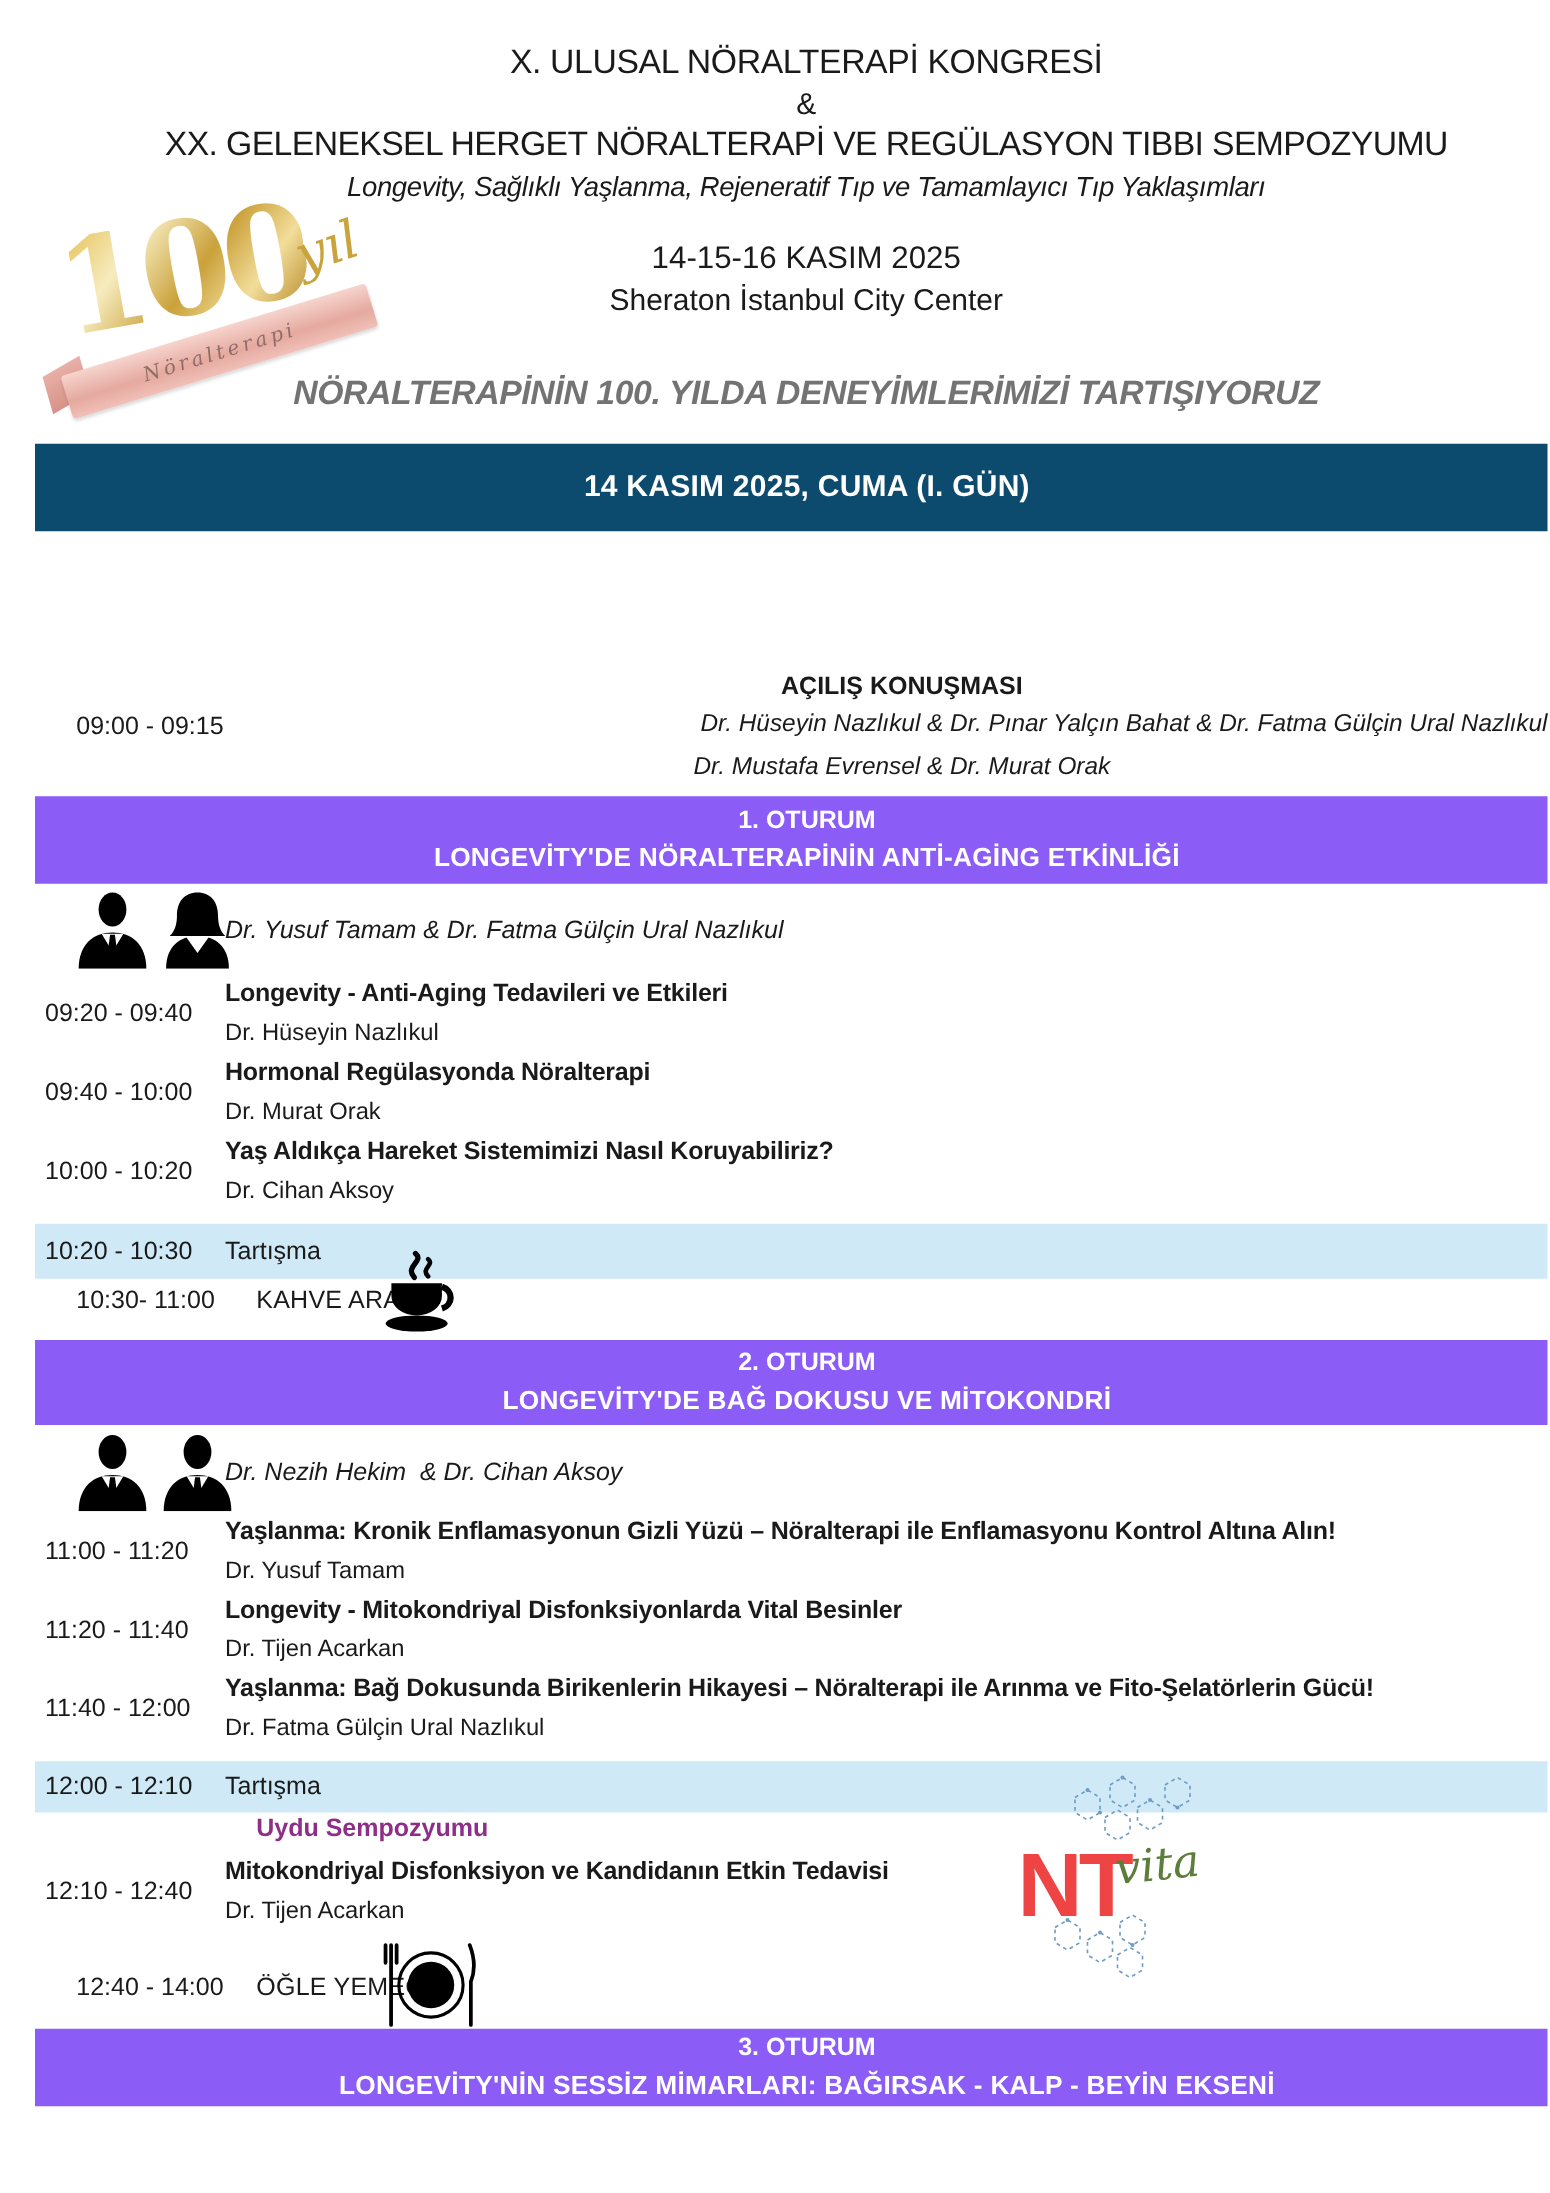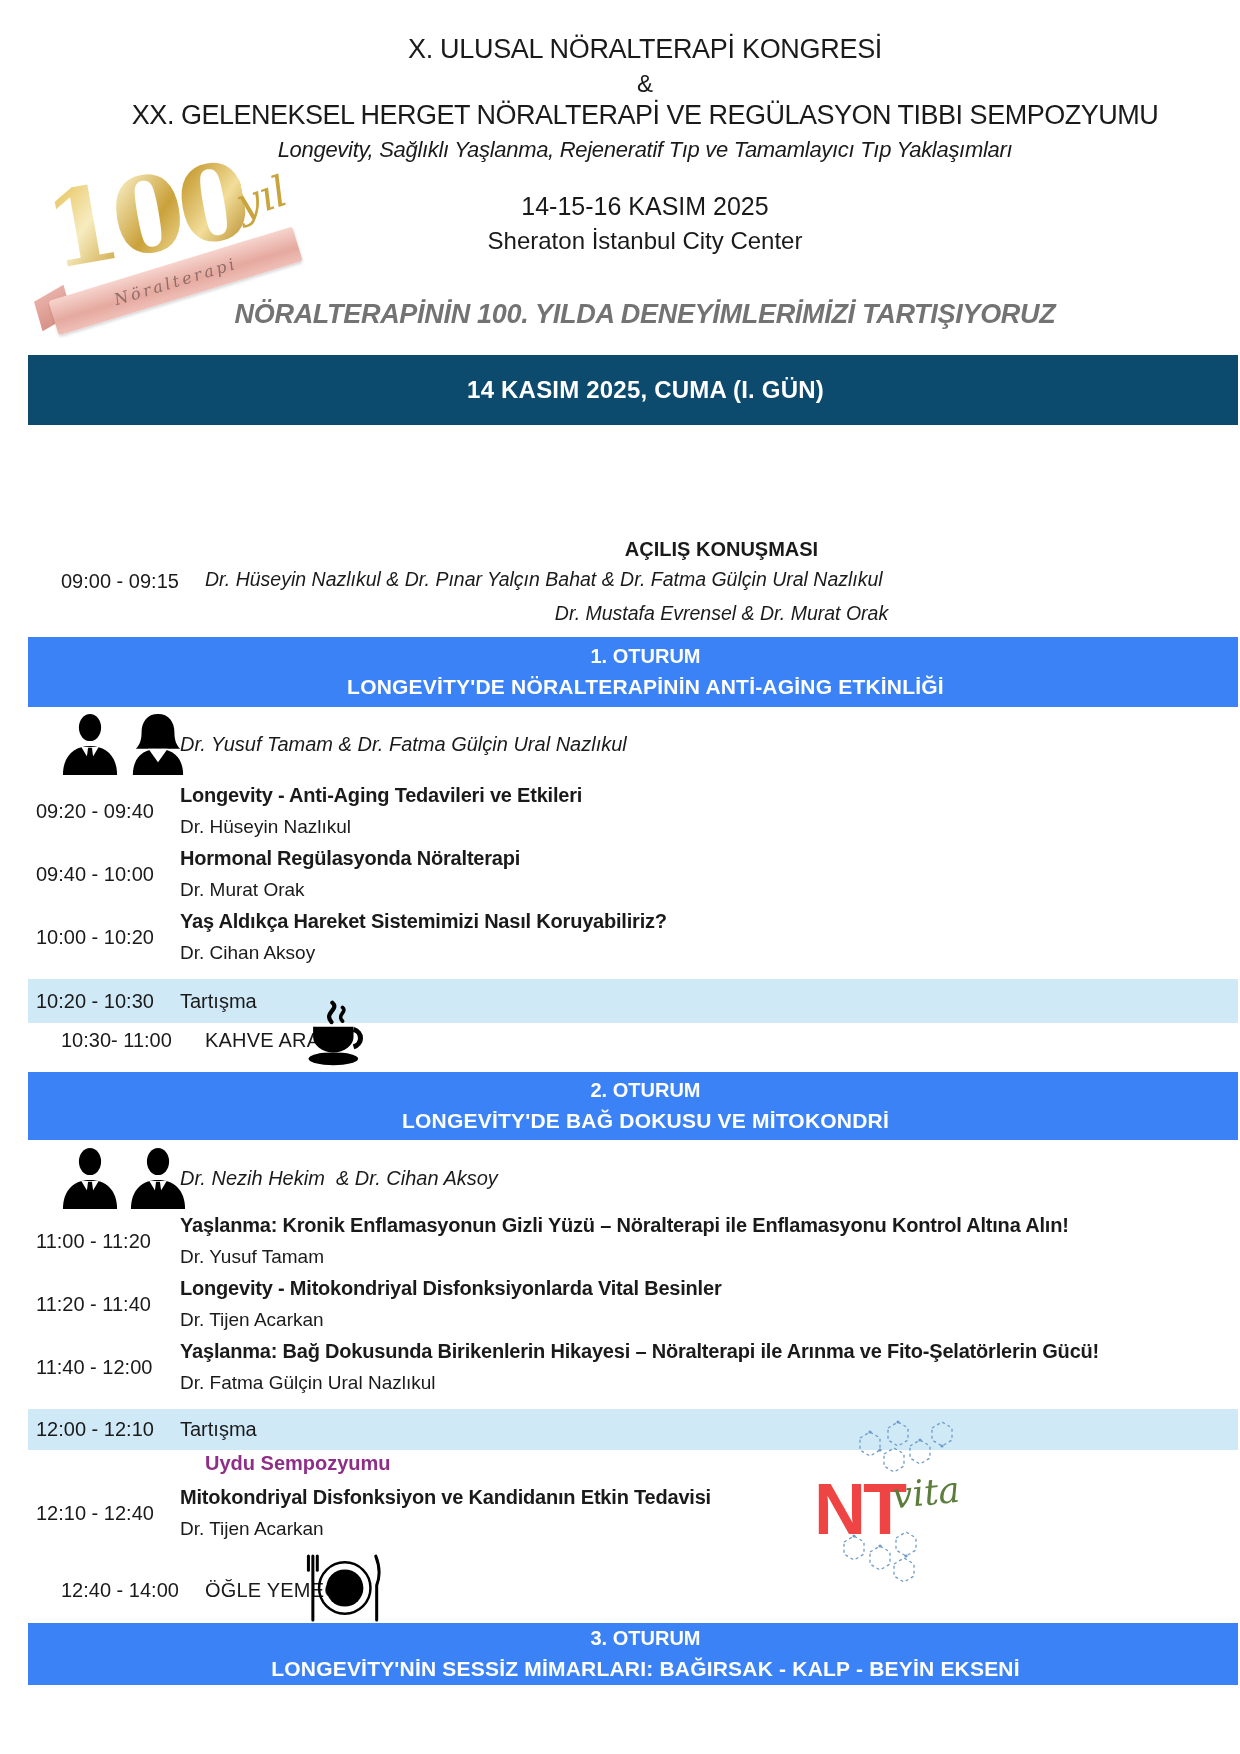--- a/index.html
+++ b/index.html
@@ -45,31 +45,31 @@
     position:absolute;left:-4px;top:128px;width:34px;height:30px;
     background:linear-gradient(180deg,#e8b0a7,#d79288);transform:rotate(-30deg) skewX(-14deg);
   }
 
   
   .band{left:28px;width:1185px;display:flex;flex-direction:column;align-items:center;justify-content:center;}
   .green-banner{top:355px;height:70px;background:#0c4a6e;}
   .green-banner .t{color:#fff;font-weight:bold;font-size:24px;letter-spacing:0.2px;}
   .orange-banner{top:458px;height:62px;background:#f9c28c;flex-direction:row;justify-content:flex-start;gap:18px;padding-left:8px;box-sizing:border-box;}
   .orange-banner .tm,.orange-banner .tt{font-weight:bold;font-size:21px;color:#111;}
-  .blue-banner{background:#3b82f6;gap:7px;}
+  .blue-banner{background:#8b5cf6;gap:7px;}
   .blue-banner .l1{color:#fff;font-weight:bold;font-size:20px;}
   .blue-banner .l2{color:#fff;font-weight:bold;font-size:21px;letter-spacing:0.2px;}
   .s1{top:637px;height:70px;}
   .s2{top:1072px;height:68px;}
   .s3{top:1623px;height:62px;}
 
   
   .opening-title{top:538px;left:180px;width:1033px;text-align:center;font-weight:bold;font-size:20px;}
   .opening-time{top:570px;left:36px;font-size:20px;}
-  .op-n1{top:568px;left:180px;width:1033px;text-align:left;font-style:italic;font-size:19.5px;}
+  .op-n1{top:568px;left:180px;width:1033px;text-align:right;font-style:italic;font-size:19.5px;}
   .op-n2{top:602px;left:180px;width:1033px;text-align:center;font-style:italic;font-size:19.5px;}
 
   
   .modrow{left:36px;width:1177px;height:68px;display:flex;align-items:center;}
   .m1{top:710px;}
   .m2{top:1144px;}
   .modicons{display:flex;gap:10px;width:144px;}
   .modtext{font-style:italic;font-size:20px;margin-left:0;white-space:pre-wrap;}
   .modrow .modtext{position:absolute;left:144px;}
 

